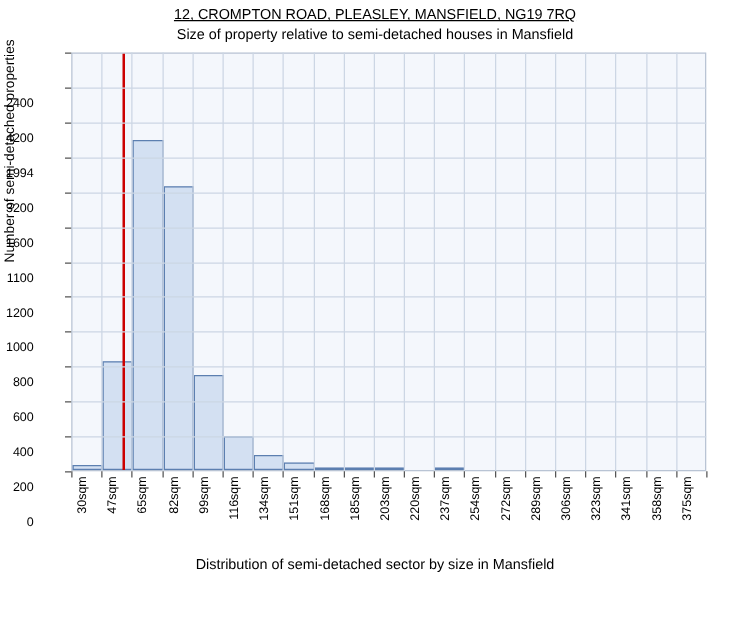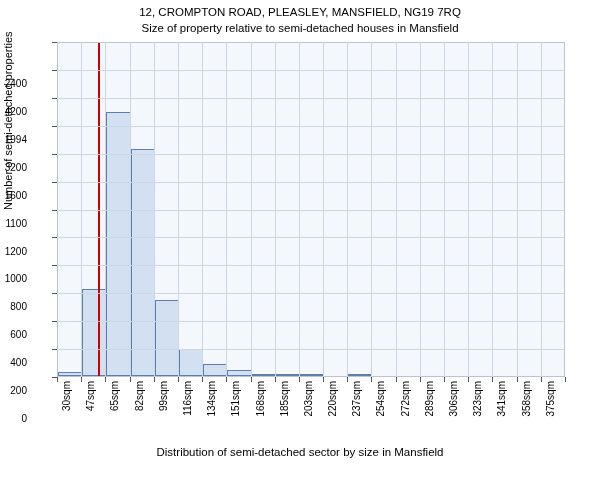--- a/index.html
+++ b/index.html
@@ -23,20 +23,21 @@
     position: absolute;
     top: 4px;
     left: 0;
     width: 600px;
     text-align: center;
   }
   .title-line1 {
     font-size: 11.5px;
     line-height: 16px;
     color: #000;
+    text-decoration: underline;
   }
   .title-line2 {
     font-size: 11.5px;
     line-height: 16px;
     color: #000;
   }
   
   .plot-area {
     position: absolute;
     left: 57px;

